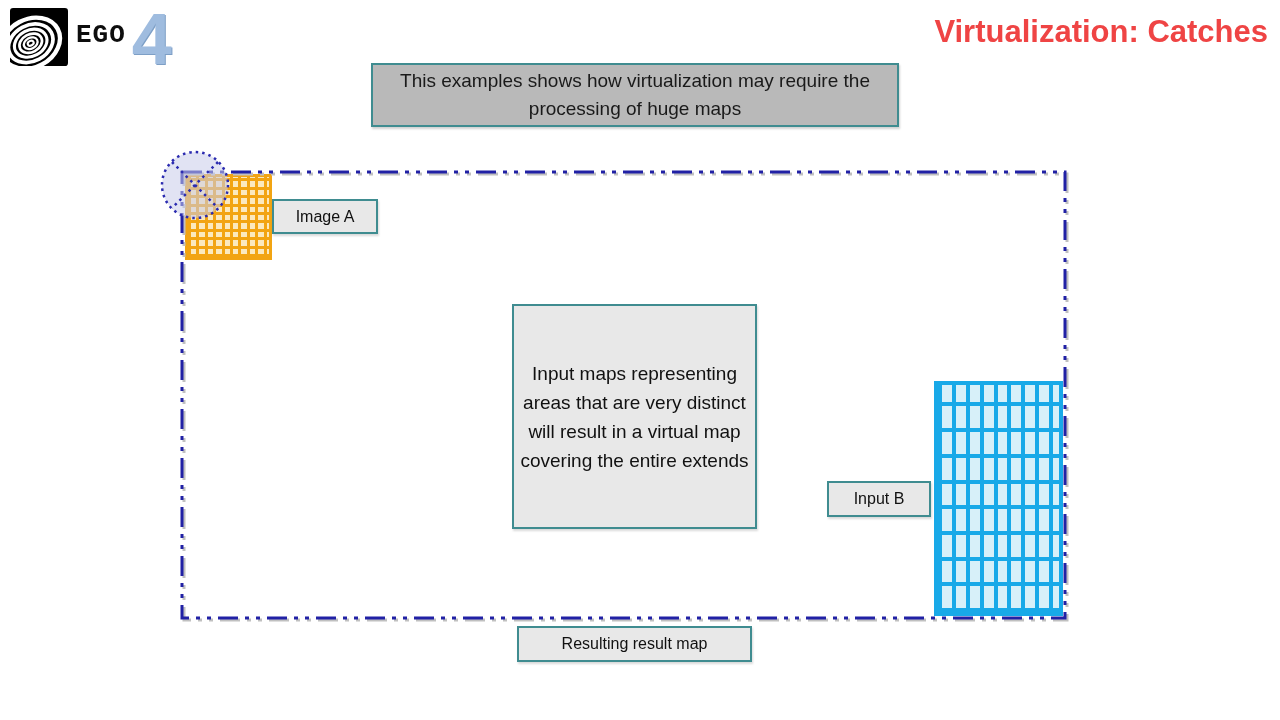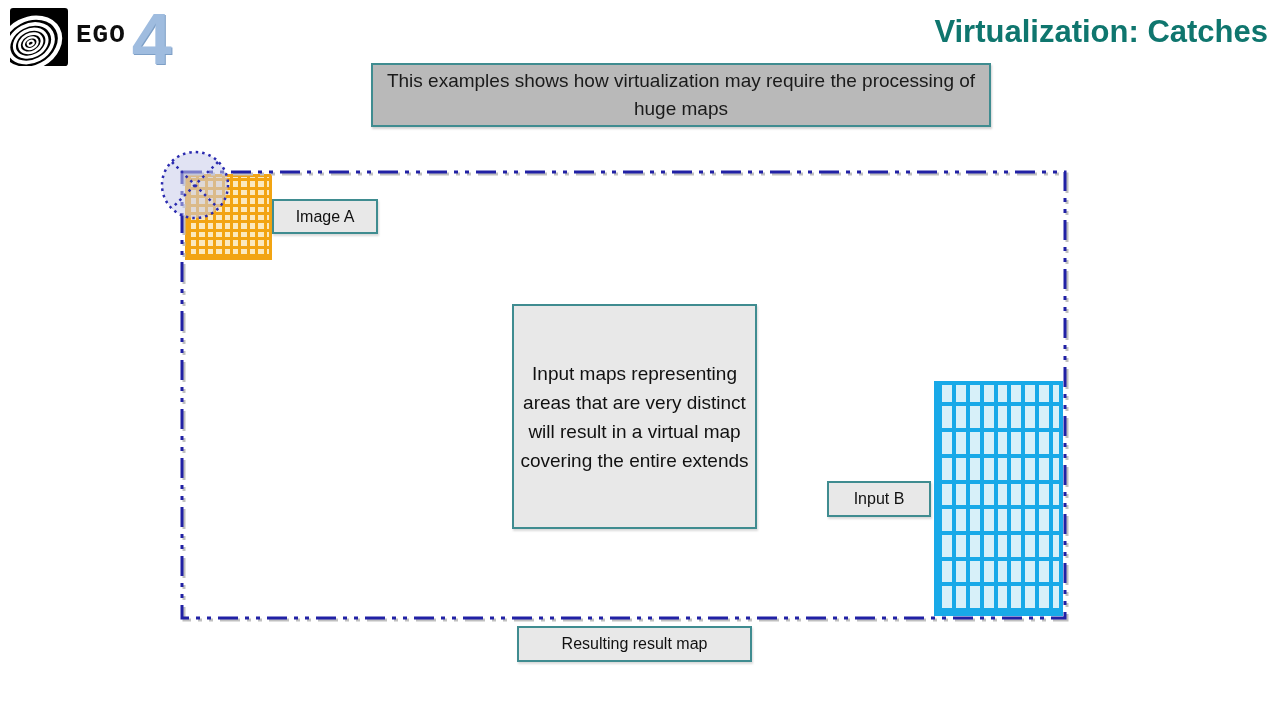--- a/index.html
+++ b/index.html
@@ -18,27 +18,27 @@
   #brand1{font-size:28px;font-weight:bold;letter-spacing:1px;}
   #brand2{font-size:26px;font-weight:bold;letter-spacing:1px;margin-top:6px;font-family:Liberation Mono, monospace;}
   #version-4{
     margin-left:6px;margin-top:2px;
     font-size:72px;font-weight:bold;line-height:0.82;
     color:var(--version-blue);
     text-shadow:1px 1px 0 #7d9fc6;
   }
   #page-title{
     position:absolute;top:14px;right:12px;
-    font-size:31px;font-weight:bold;color:#0f766e;
+    font-size:31px;font-weight:bold;color:#ef4444;
     letter-spacing:0px;
   }
 
   
   #note-box{
-    position:absolute;left:371px;top:63px;width:620px;height:64px;
+    position:absolute;left:371px;top:63px;width:528px;height:64px;
     background:var(--note-gray);
     border:2px solid var(--teal-border);
     box-sizing:border-box;
     display:flex;align-items:center;justify-content:center;
     text-align:center;font-size:19px;line-height:28px;color:#1a1a1a;
     box-shadow:1px 2px 2px rgba(0,0,0,0.18);
   }
 
   
   #diagram-overlay{position:absolute;left:0;top:0;width:1280px;height:720px;pointer-events:none;z-index:3;}

